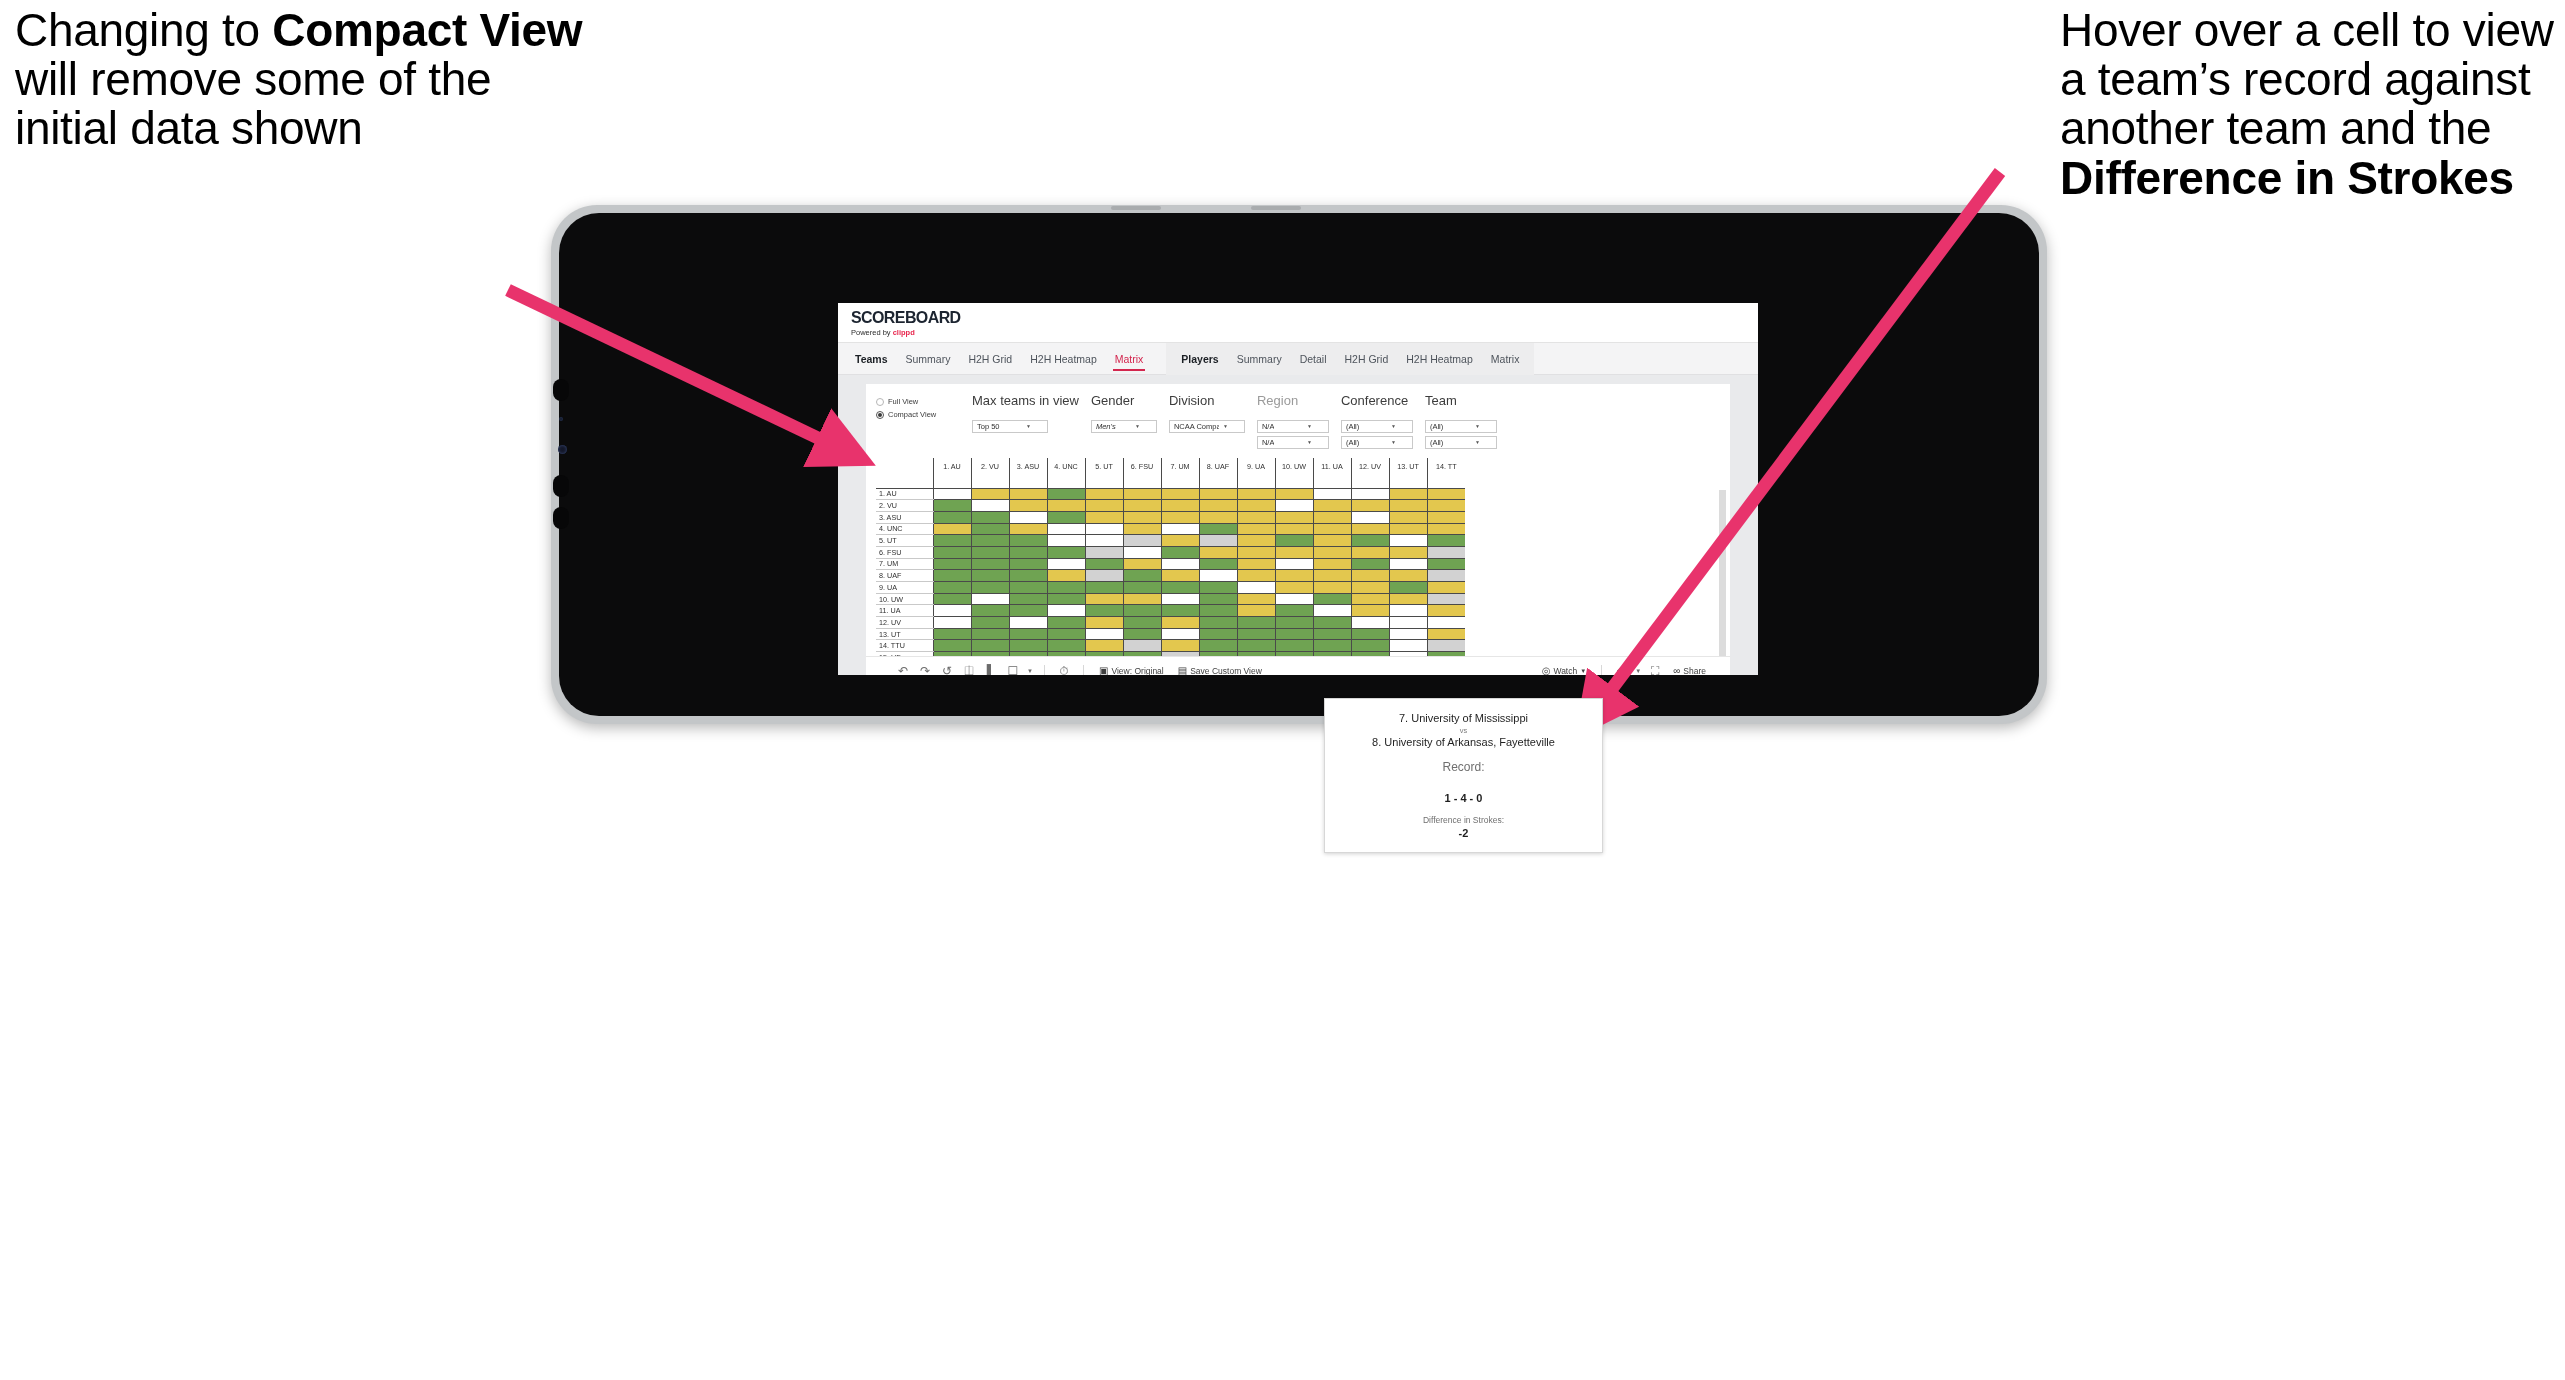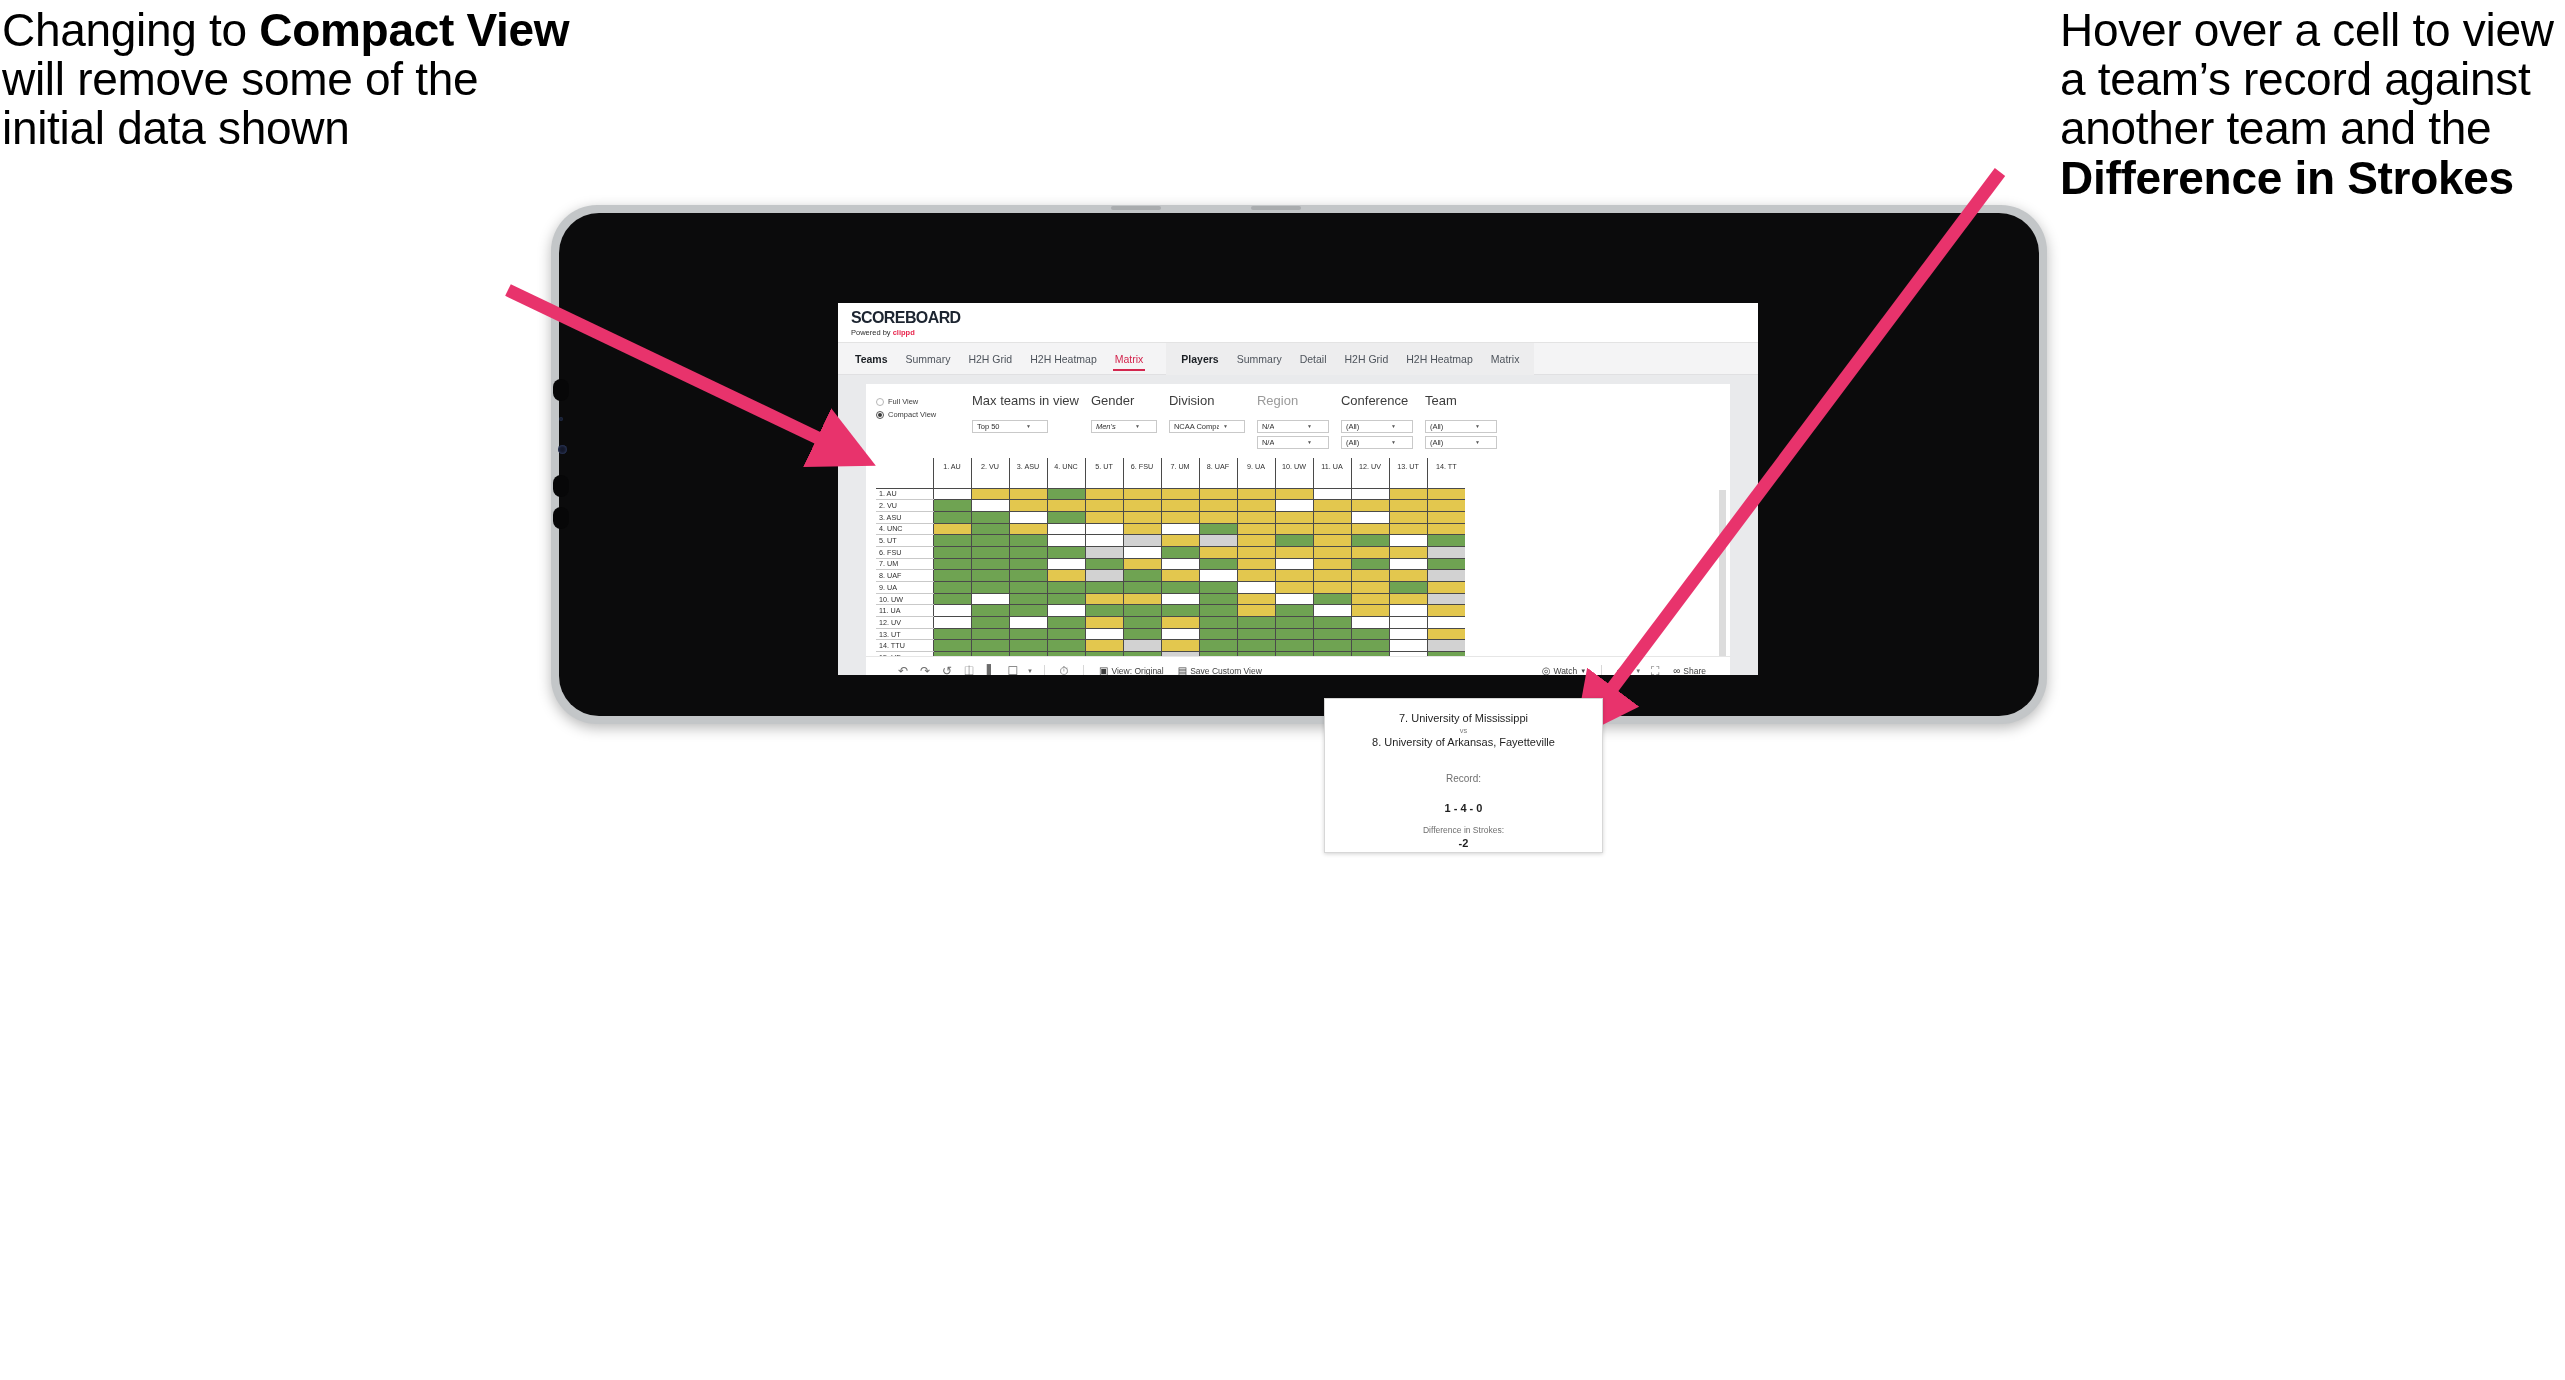--- a/index.html
+++ b/index.html
@@ -15,21 +15,21 @@
   
   .annot {
     position:absolute;
     font-size:46px;
     line-height:1.07;
     color:#000;
     font-family:"Liberation Sans", sans-serif;
     letter-spacing:-0.3px;
   }
   .annot b { font-weight:700; }
-  #annot-left  { left:2px;  top:6px;  width:580px; }
+  #annot-left  { left:15px;  top:6px;  width:580px; }
   #annot-right { left:2060px; top:6px; width:500px; }
 
   
   .arrow-svg { position:absolute; left:0; top:0; width:2565px; height:1380px; pointer-events:none; }
   #tablet-body {
     position:absolute; left:551px; top:205px;
     width:1496px; height:519px;
   }
   .tb-shell{
     position:absolute; inset:0;
@@ -159,21 +159,21 @@
 
   
   .tooltip{
     position:absolute; left:1324px; top:698px; width:279px; height:155px;
     background:#fff; border:1px solid #d7d7d7; box-shadow:0 1px 4px rgba(0,0,0,.18);
     text-align:center; padding-top:13px; z-index:40;
   }
   .tt-t1{ font-size:11px; color:#1f1f1f; }
   .tt-vs{ font-size:7.5px; color:#7d7d7d; margin:2px 0 1px; }
   .tt-t2{ font-size:11px; color:#1f1f1f; }
-  .tt-lab{ font-size:10px; color:#6f6f6f; margin-top:25px; }
+  .tt-lab{ font-size:12px; color:#6f6f6f; margin-top:12px; }
   .tt-val{ font-size:11px; color:#1f1f1f; font-weight:600; margin-top:18px; }
   .tt-lab2{ font-size:8.5px; color:#6f6f6f; margin-top:11px; }
   .tt-val2{ font-size:11px; color:#1f1f1f; font-weight:700; margin-top:2px; }
 
   
   .toolbar{
     position:absolute; left:0; right:0; bottom:0; height:28px; background:#fff;
     border-top:1px solid #e6e6e6; display:flex; align-items:center;
     padding-left:26px; gap:0; font-size:8.5px; color:#3f3f3f;
   }

